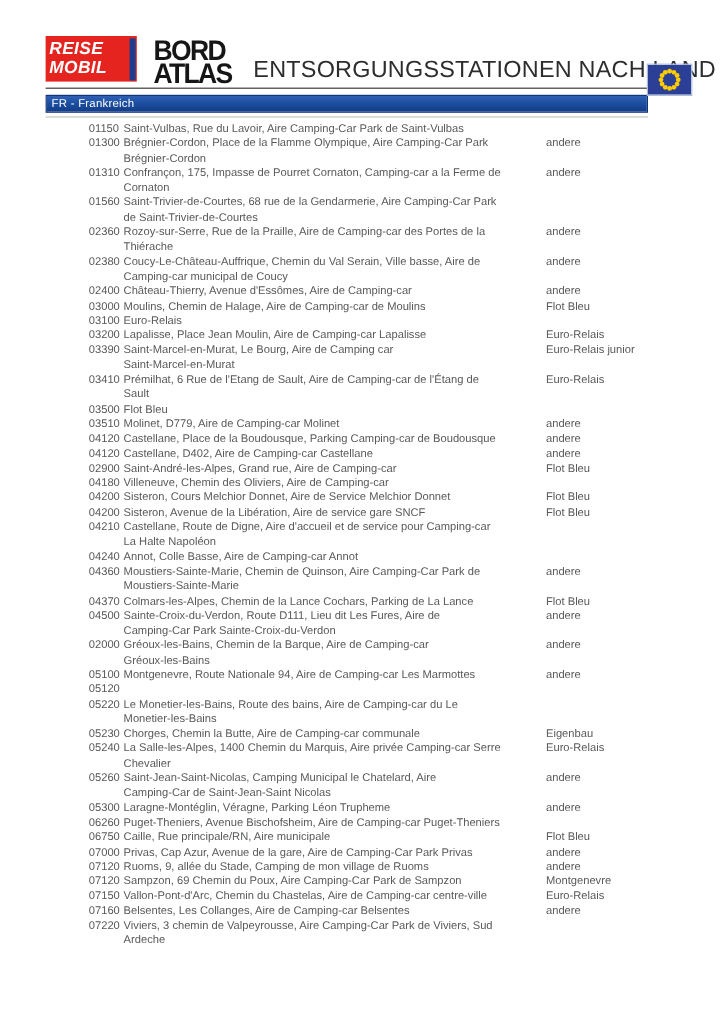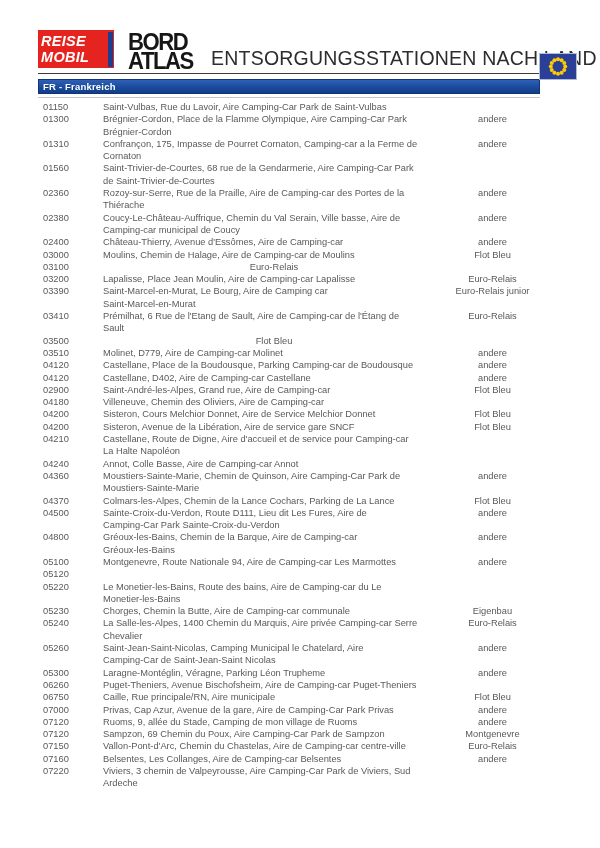--- a/index.html
+++ b/index.html
@@ -27,30 +27,30 @@
            flex:none;margin-bottom:-2px;}
   .title{margin:0 0 -2px auto;font-size:19.5px;font-weight:400;color:var(--title_color);
          letter-spacing:.2px;white-space:nowrap;}
   .flag{position:absolute;right:-36px;bottom:-6px;width:36px;height:25px;
         outline:1px solid #aebdd6;background:#fff;}
 
   
   .country-bar{margin-top:5px;height:15px;box-sizing:border-box;
                background:linear-gradient(180deg,#2f60b5 0%,var(--bar_blue) 45%,var(--bar_blue_dark) 100%);
                border:1px solid var(--bar_border);display:flex;align-items:center;}
-  .country-bar span{color:#fff;font-weight:bold;font-size:9.5px;padding-left:4px;
+  .country-bar span{color:#fff;font-weight:normal;font-size:9.5px;padding-left:4px;
                     letter-spacing:.2px;}
 
   
   .table{margin-top:3px;border-top:1px solid var(--rule_gray);padding-top:3px;}
   .row{display:grid;grid-template-columns:65px 352px 1fr;
        font-size:9.3px;line-height:12.3px;color:var(--text_gray);}
-  .code{padding-left:5px;}
+  .code{padding-left:5px;margin-left:31px;}
   .desc{white-space:pre-line;}
-  .type{text-align:center;padding-right:10px;}
+  .type{text-align:left;padding-right:10px;}
 </style>
 </head>
 <body>
 
 <div class="page">
 
   <header class="header">
     <div class="logo-rm">
       <span>REISE</span>
       <span>MOBIL</span>
@@ -237,21 +237,21 @@
     </div>
 
     <div class="row">
       <span class="code">04500</span>
       <span class="desc">Sainte-Croix-du-Verdon, Route D111, Lieu dit Les Fures, Aire de
 Camping-Car Park Sainte-Croix-du-Verdon</span>
       <span class="type">andere</span>
     </div>
 
     <div class="row">
-      <span class="code">04800</span>
+      <span class="code">02000</span>
       <span class="desc">Gréoux-les-Bains, Chemin de la Barque, Aire de Camping-car
 Gréoux-les-Bains</span>
       <span class="type">andere</span>
     </div>
 
     <div class="row">
       <span class="code">05100</span>
       <span class="desc">Montgenevre, Route Nationale 94, Aire de Camping-car Les Marmottes</span>
       <span class="type">andere</span>
     </div>

